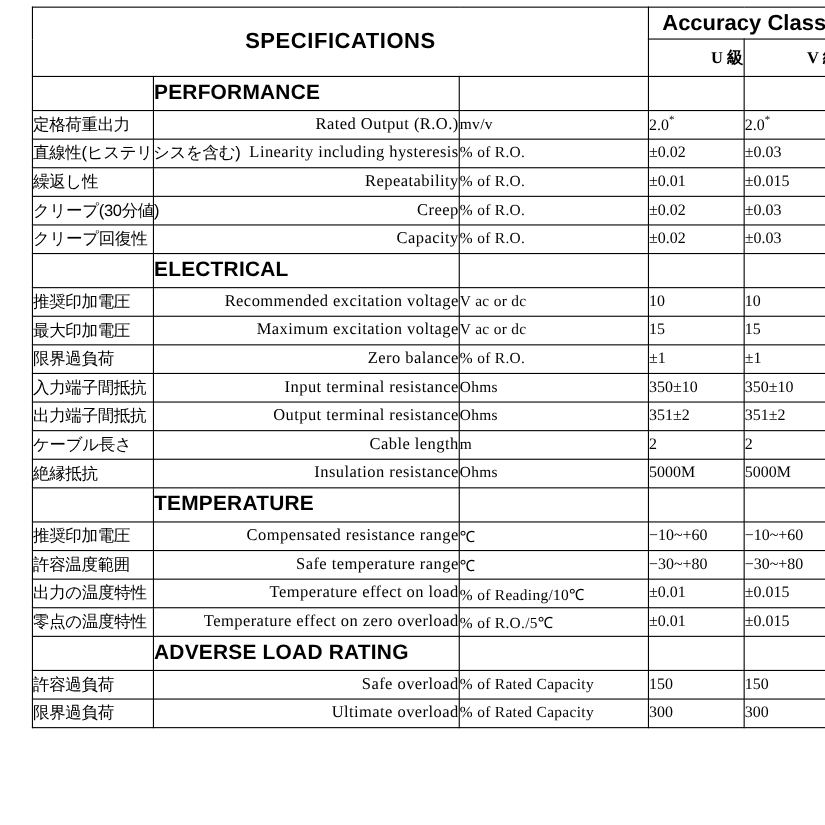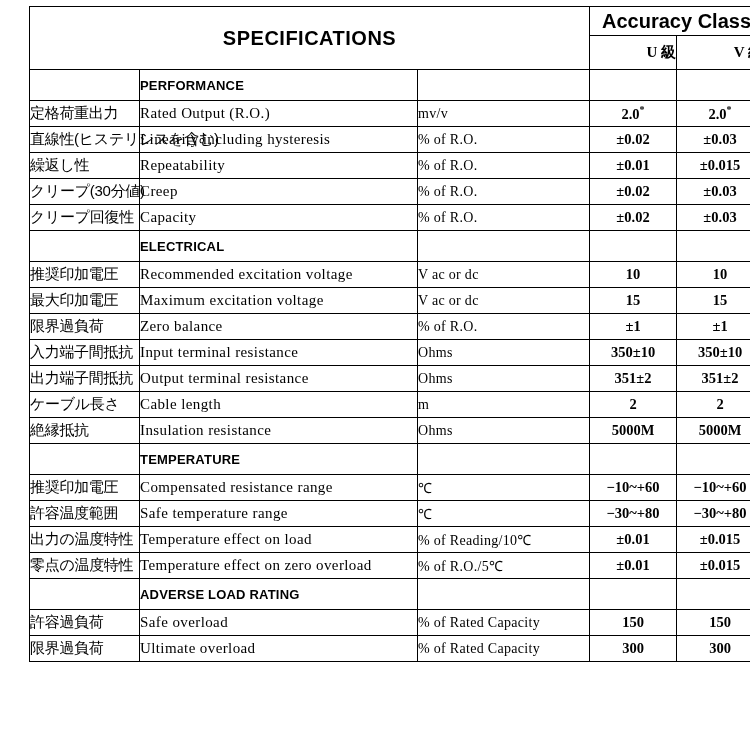--- a/index.html
+++ b/index.html
@@ -72,43 +72,42 @@
     padding-left: 3px;
     letter-spacing: -0.3px;
     white-space: nowrap;
   }
   td.en {
     font-family: "Liberation Serif", serif;
     font-size: 15px;
     padding-left: 12px;
     letter-spacing: 0.4px;
     white-space: nowrap;
+    text-align: right;
   }
   td.unit {
     font-family: "Liberation Serif", serif;
     font-size: 14px;
     padding-left: 10px;
     letter-spacing: 0.3px;
     white-space: nowrap;
   }
   td.val {
     font-family: "Liberation Serif", serif;
     font-size: 14.5px;
-    text-align: center;
-    white-space: nowrap;
-    font-weight: bold;
+    white-space: nowrap;
   }
   tr.datarow td { height: 25px; }
 
   
   tr.section td { height: 30px; }
   td.section-label {
     font-family: "Liberation Sans", sans-serif;
     font-weight: bold;
-    font-size: 13px;
+    font-size: 19px;
     padding-left: 60px;
     letter-spacing: 0.2px;
   }
   sup.deg {
     font-size: 10px;
     vertical-align: super;
   }
 </style>
 </head>
 <body>

